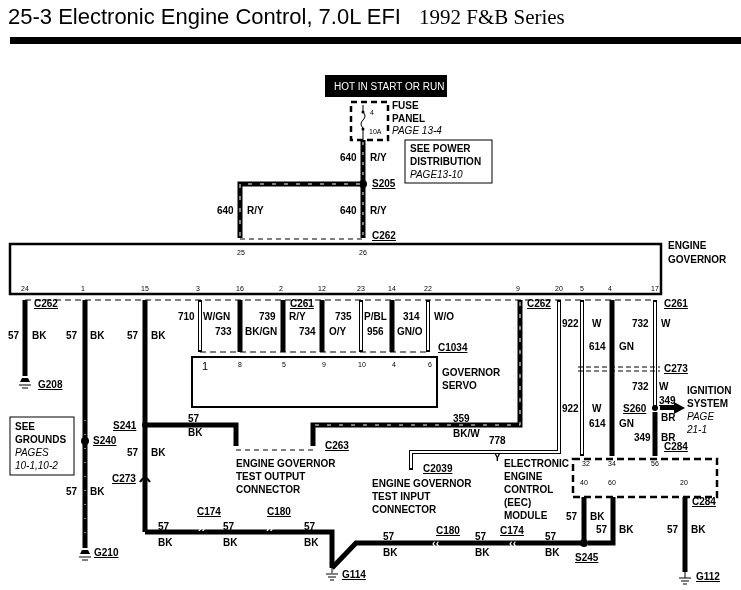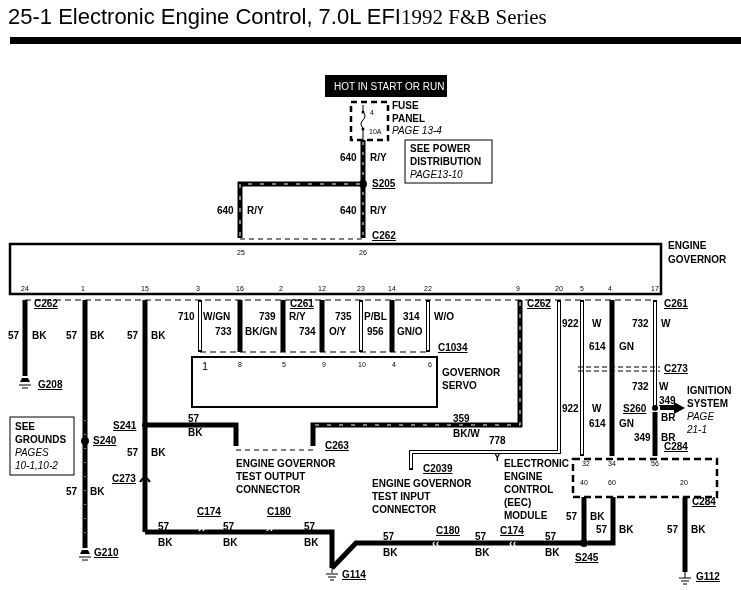--- a/index.html
+++ b/index.html
@@ -1,30 +1,30 @@
 <!DOCTYPE html>
 <html><head>
 <meta charset="utf-8">
 <style>
   html,body{margin:0;padding:0;background:#fff;}
   body{width:741px;height:590px;position:relative;overflow:hidden;font-family:"Liberation Sans",sans-serif;}
   .title{position:absolute;left:8px;top:4px;font-size:22px;color:#000;white-space:nowrap;}
-  .title .sub{font-family:"Liberation Serif",serif;font-size:21px;}
+  .title .sub{font-family:"Liberation Serif",serif;font-size:21px;margin-left:18px;}
   svg{position:absolute;left:0;top:0;}
   svg text{font-family:"Liberation Sans",sans-serif;font-weight:bold;font-size:10px;fill:#000;}
   svg text.pin{font-weight:normal;font-size:7px;}
   svg text.it{font-weight:normal;font-style:italic;}
   svg text.ul{text-decoration:underline;}
   svg text.big{font-size:11px;}
 </style>
 </head>
 <body>
 
 <div class="title">
-  <span>25-1 Electronic Engine Control, 7.0L EFI</span><span class="sub">1992 F&amp;B Series</span>
+  <span>25-3 Electronic Engine Control, 7.0L EFI</span><span class="sub">1992 F&amp;B Series</span>
 </div>
 
 <svg width="741" height="590" viewBox="0 0 741 590">
 
   <rect x="10" y="37" width="731" height="7" fill="#000"></rect>
 
   <rect x="325" y="75" width="122" height="22" fill="#000"></rect>
   <text x="334" y="90" style="fill:#fff;font-weight:normal;font-size:10px">HOT IN START OR RUN</text>
 
   <rect x="351" y="102" width="37" height="38" fill="none" stroke="#000" stroke-width="2.5" stroke-dasharray="6,4"></rect>

